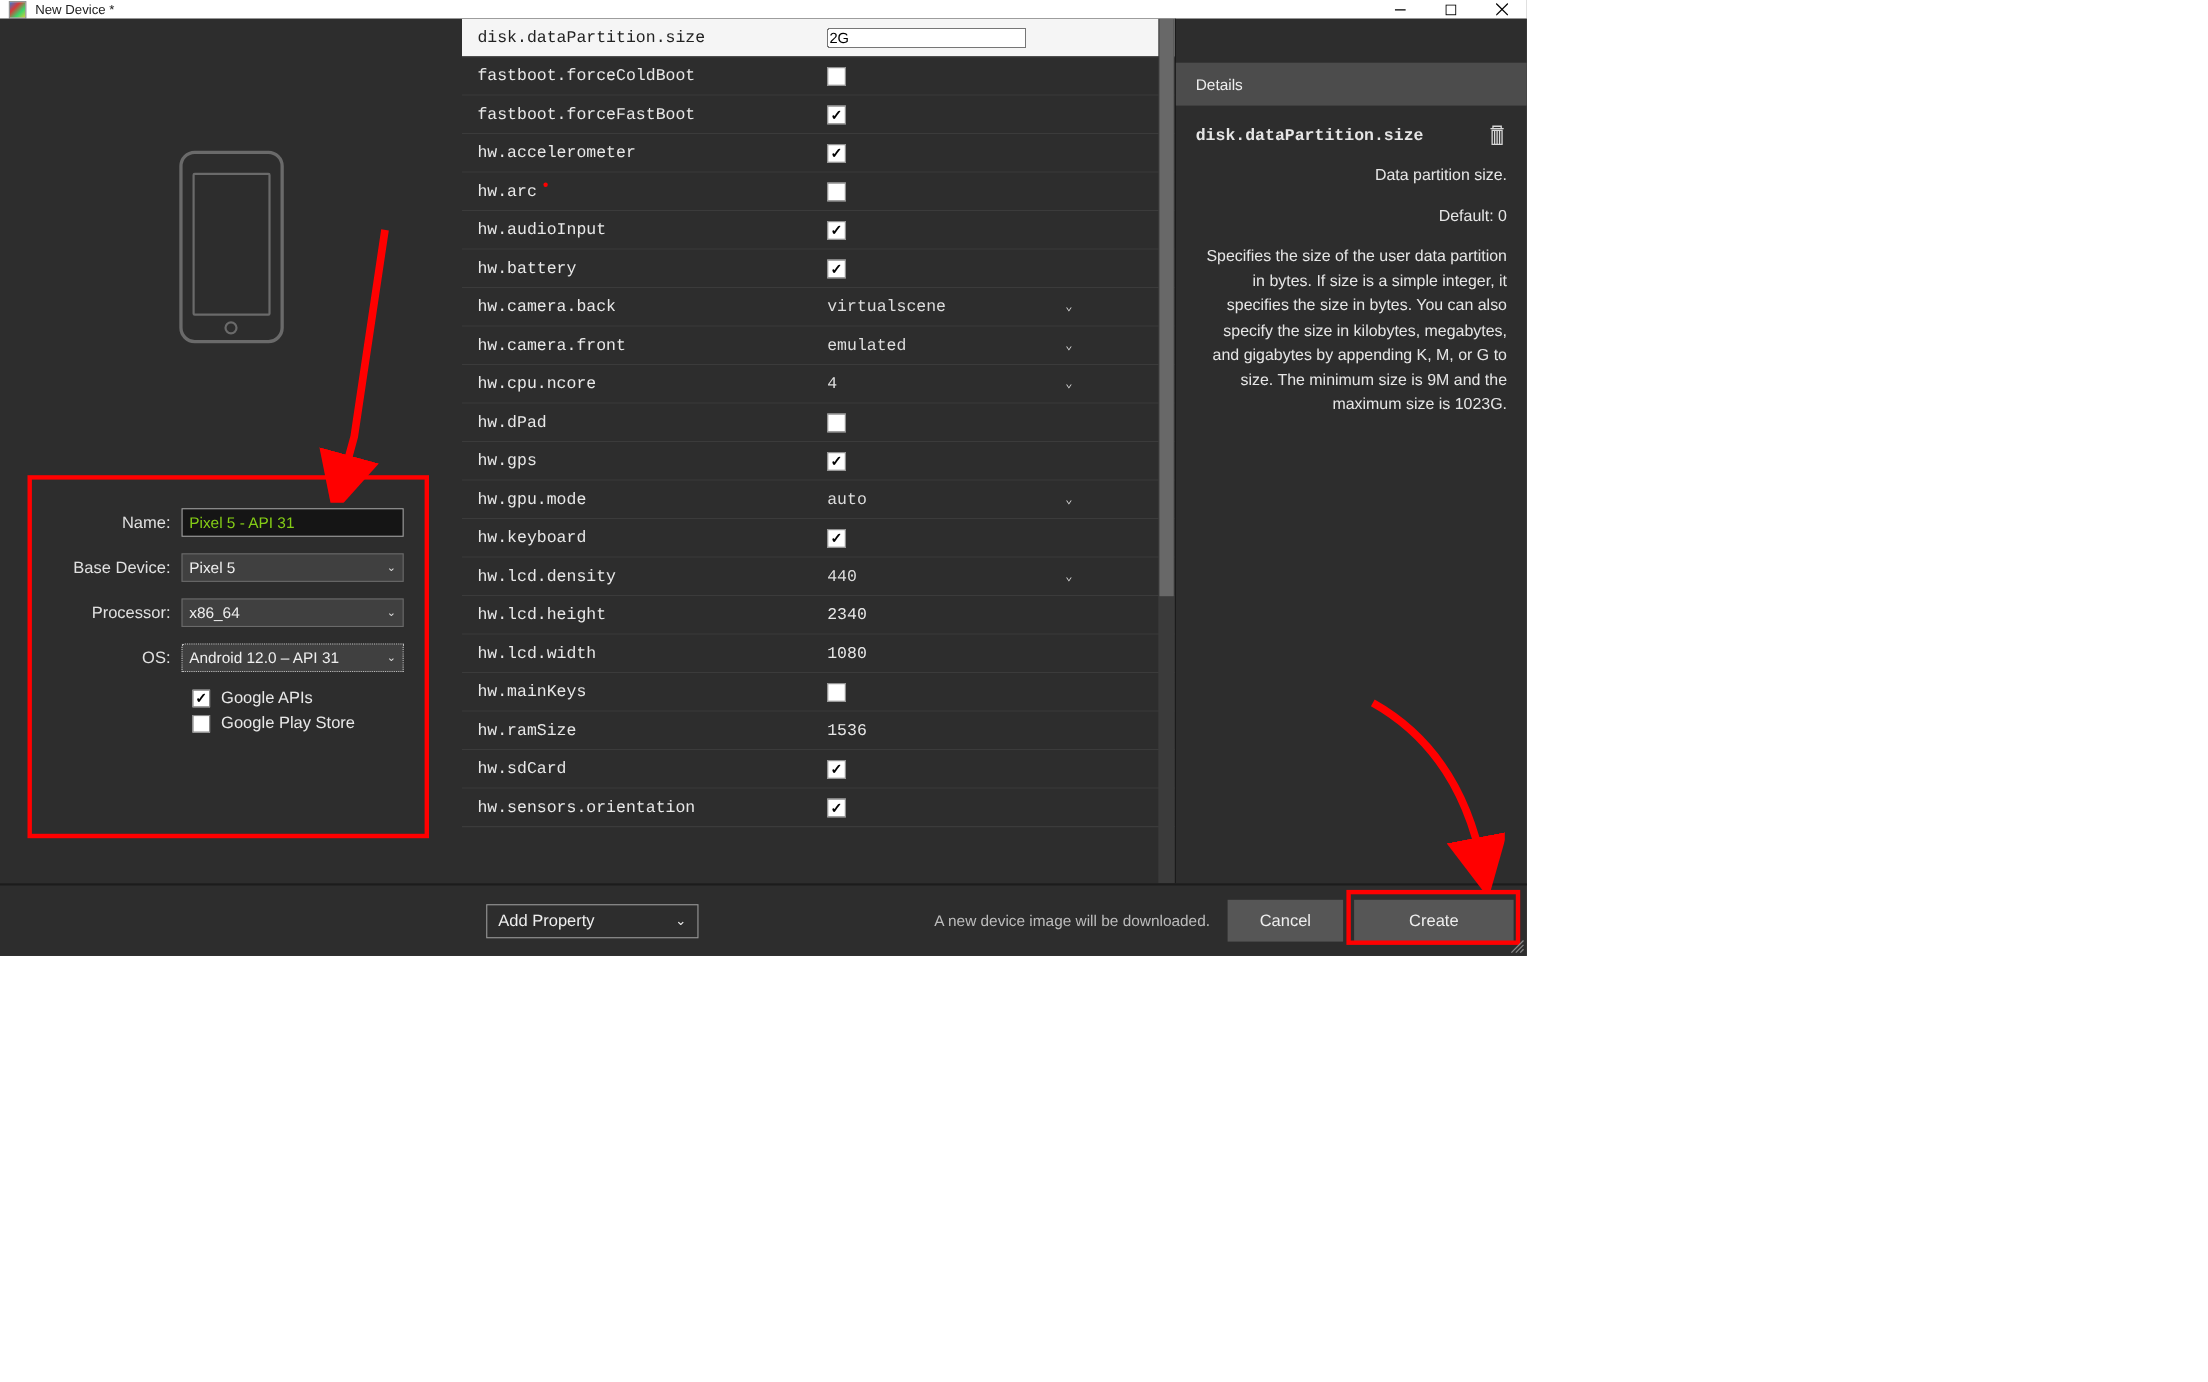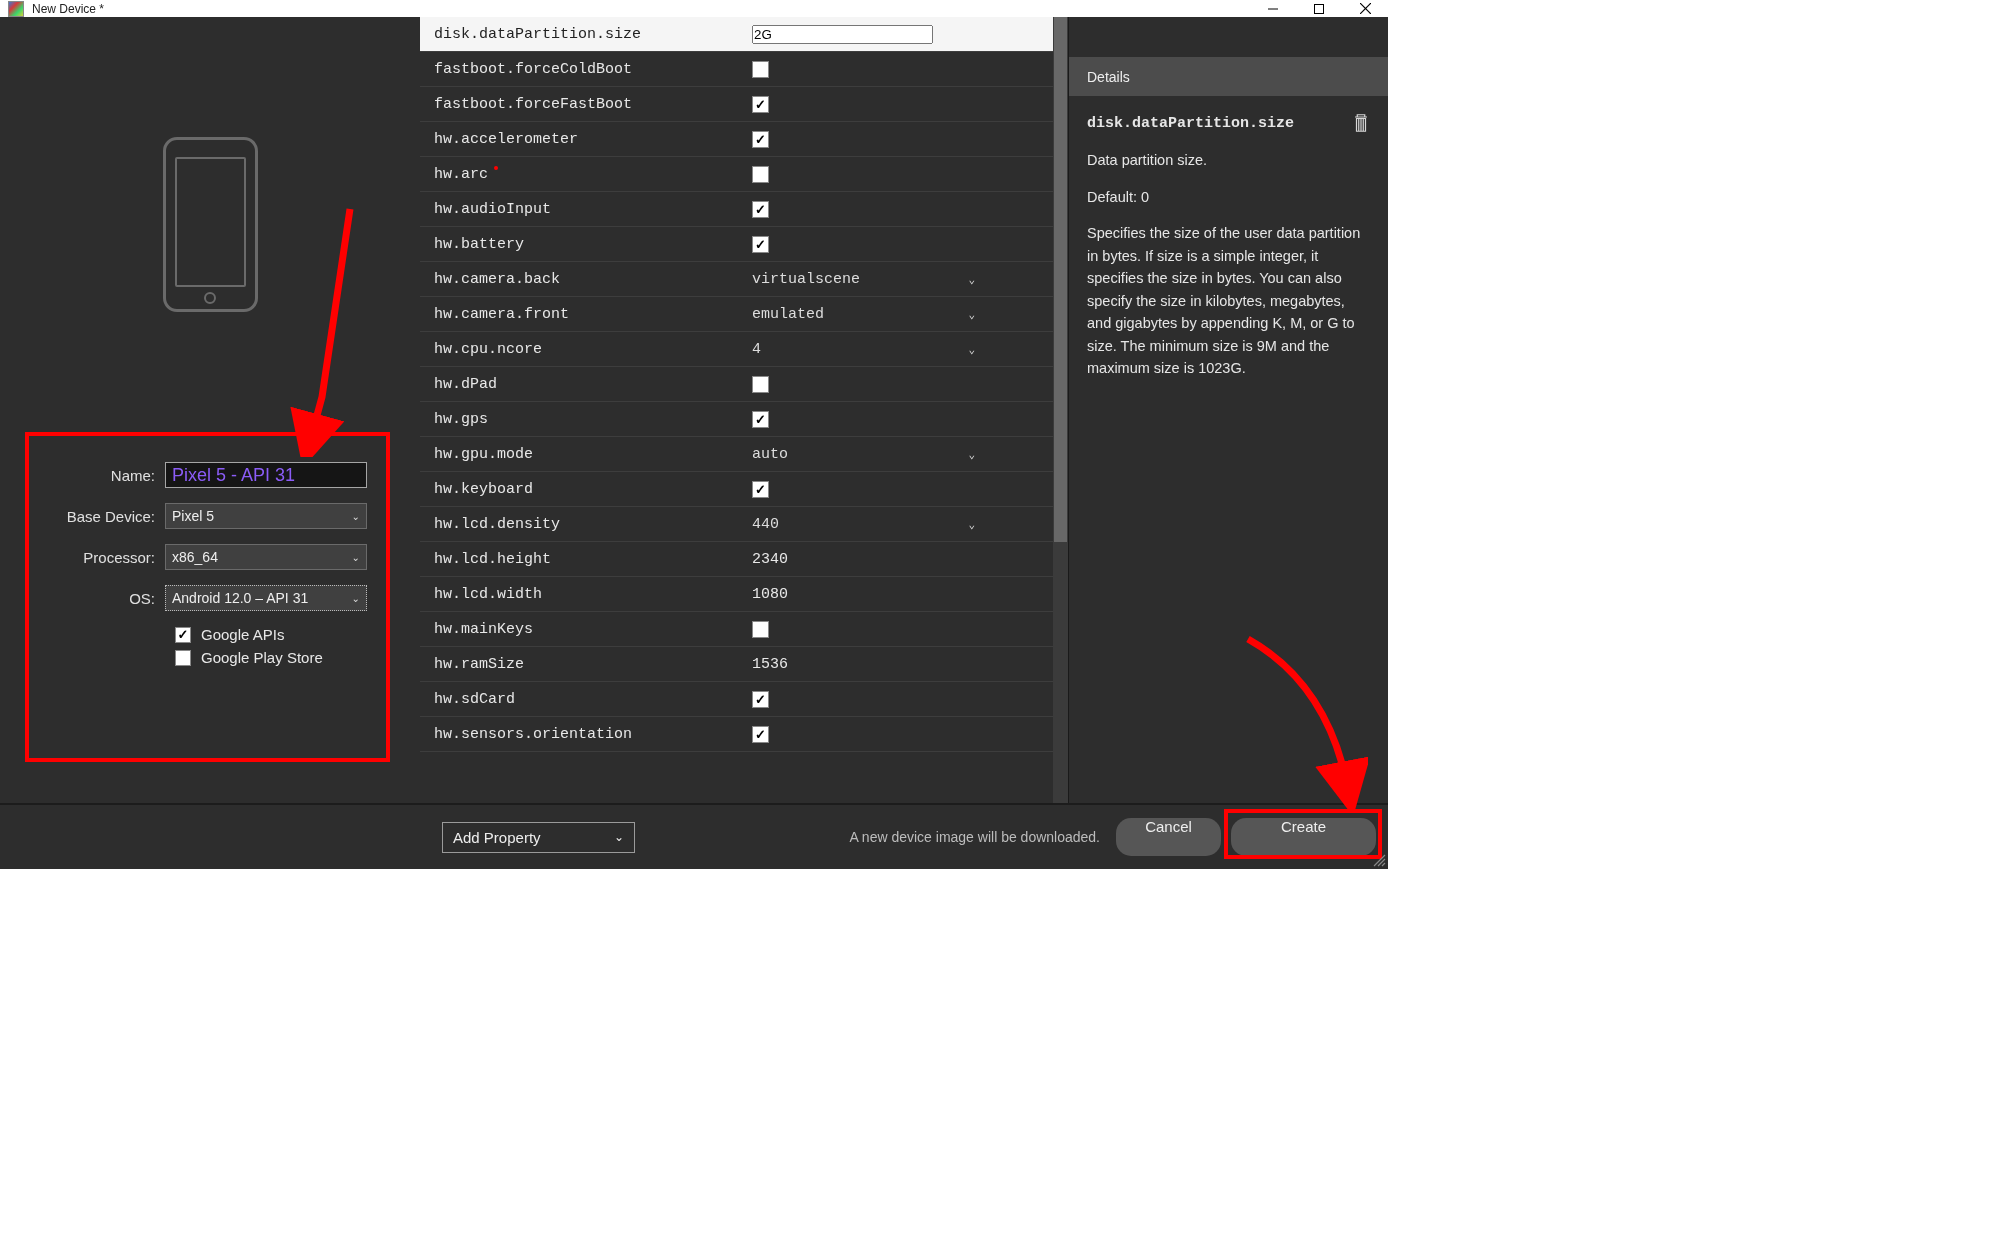--- a/index.html
+++ b/index.html
@@ -103,23 +103,23 @@
     color: #e0e0e0;
   }
   .form-row .control {
     width: 202px;
   }
   .text-input {
     width: 100%;
     height: 26px;
     background: #151515;
     border: 1px solid #a5a5a5;
-    color: #8b5cf6;
+    color: #84cc16;
     padding: 0 6px;
-    font-size: 18px;
+    font-size: 14px;
   }
   .select {
     width: 100%;
     height: 26px;
     background: #404040;
     border: 1px solid #6a6a6a;
     color: #eee;
     padding: 0 18px 0 6px;
     font-size: 14px;
     position: relative;
@@ -247,21 +247,21 @@
     height: 39px; background:#4c4c4c; display:flex;align-items:center;
     padding-left:18px;color:#eee;margin-top:40px;
   }
   .details-body { padding: 16px 18px; font-size:14.5px; line-height:1.55; color:#e6e6e6; position:relative; flex:1;}
   .details-title-row { display:flex; align-items:flex-start; gap:10px; }
   .details-title { font-family:"Consolas","Courier New",monospace; font-weight:bold; font-size:15px; flex:1;}
   .trash {
     width:18px;height:22px;
   }
   .trash svg { stroke:#d8d8d8; fill:none; stroke-width:1.6; }
-  .details-body p { margin-top: 14px; }
+  .details-body p { margin-top: 14px; text-align: right; }
 
   
   .footer {
     height: 66px;
     background:#2d2d2d;
     border-top:2px solid #1c1c1c;
     display:flex;align-items:center;
     padding: 0 12px;
     gap: 4px;
     position:relative;
@@ -275,24 +275,23 @@
     display:flex;align-items:center;justify-content:space-between;
     padding:0 10px;
     font-size:15px;
   }
   .footer .spacer { flex:1; }
   .footer-msg { color:#bcbcbc; font-size:14px; margin-right:6px;}
   .btn {
     min-width:105px; height:38px;
     background:#565656;
     color:#eee;
-    display:flex;align-items:flex-start;justify-content:center;
+    display:flex;align-items:center;justify-content:center;
     font-size:15px;
     margin-left:6px;
-    border-radius:15px;
   }
   .btn.create { min-width:145px; }
 
   .resize-grip {
     position:absolute; right:2px; bottom:2px;
     width:14px;height:14px;
   }
   .resize-grip svg { stroke:#888; }
 </style>
 </head>

